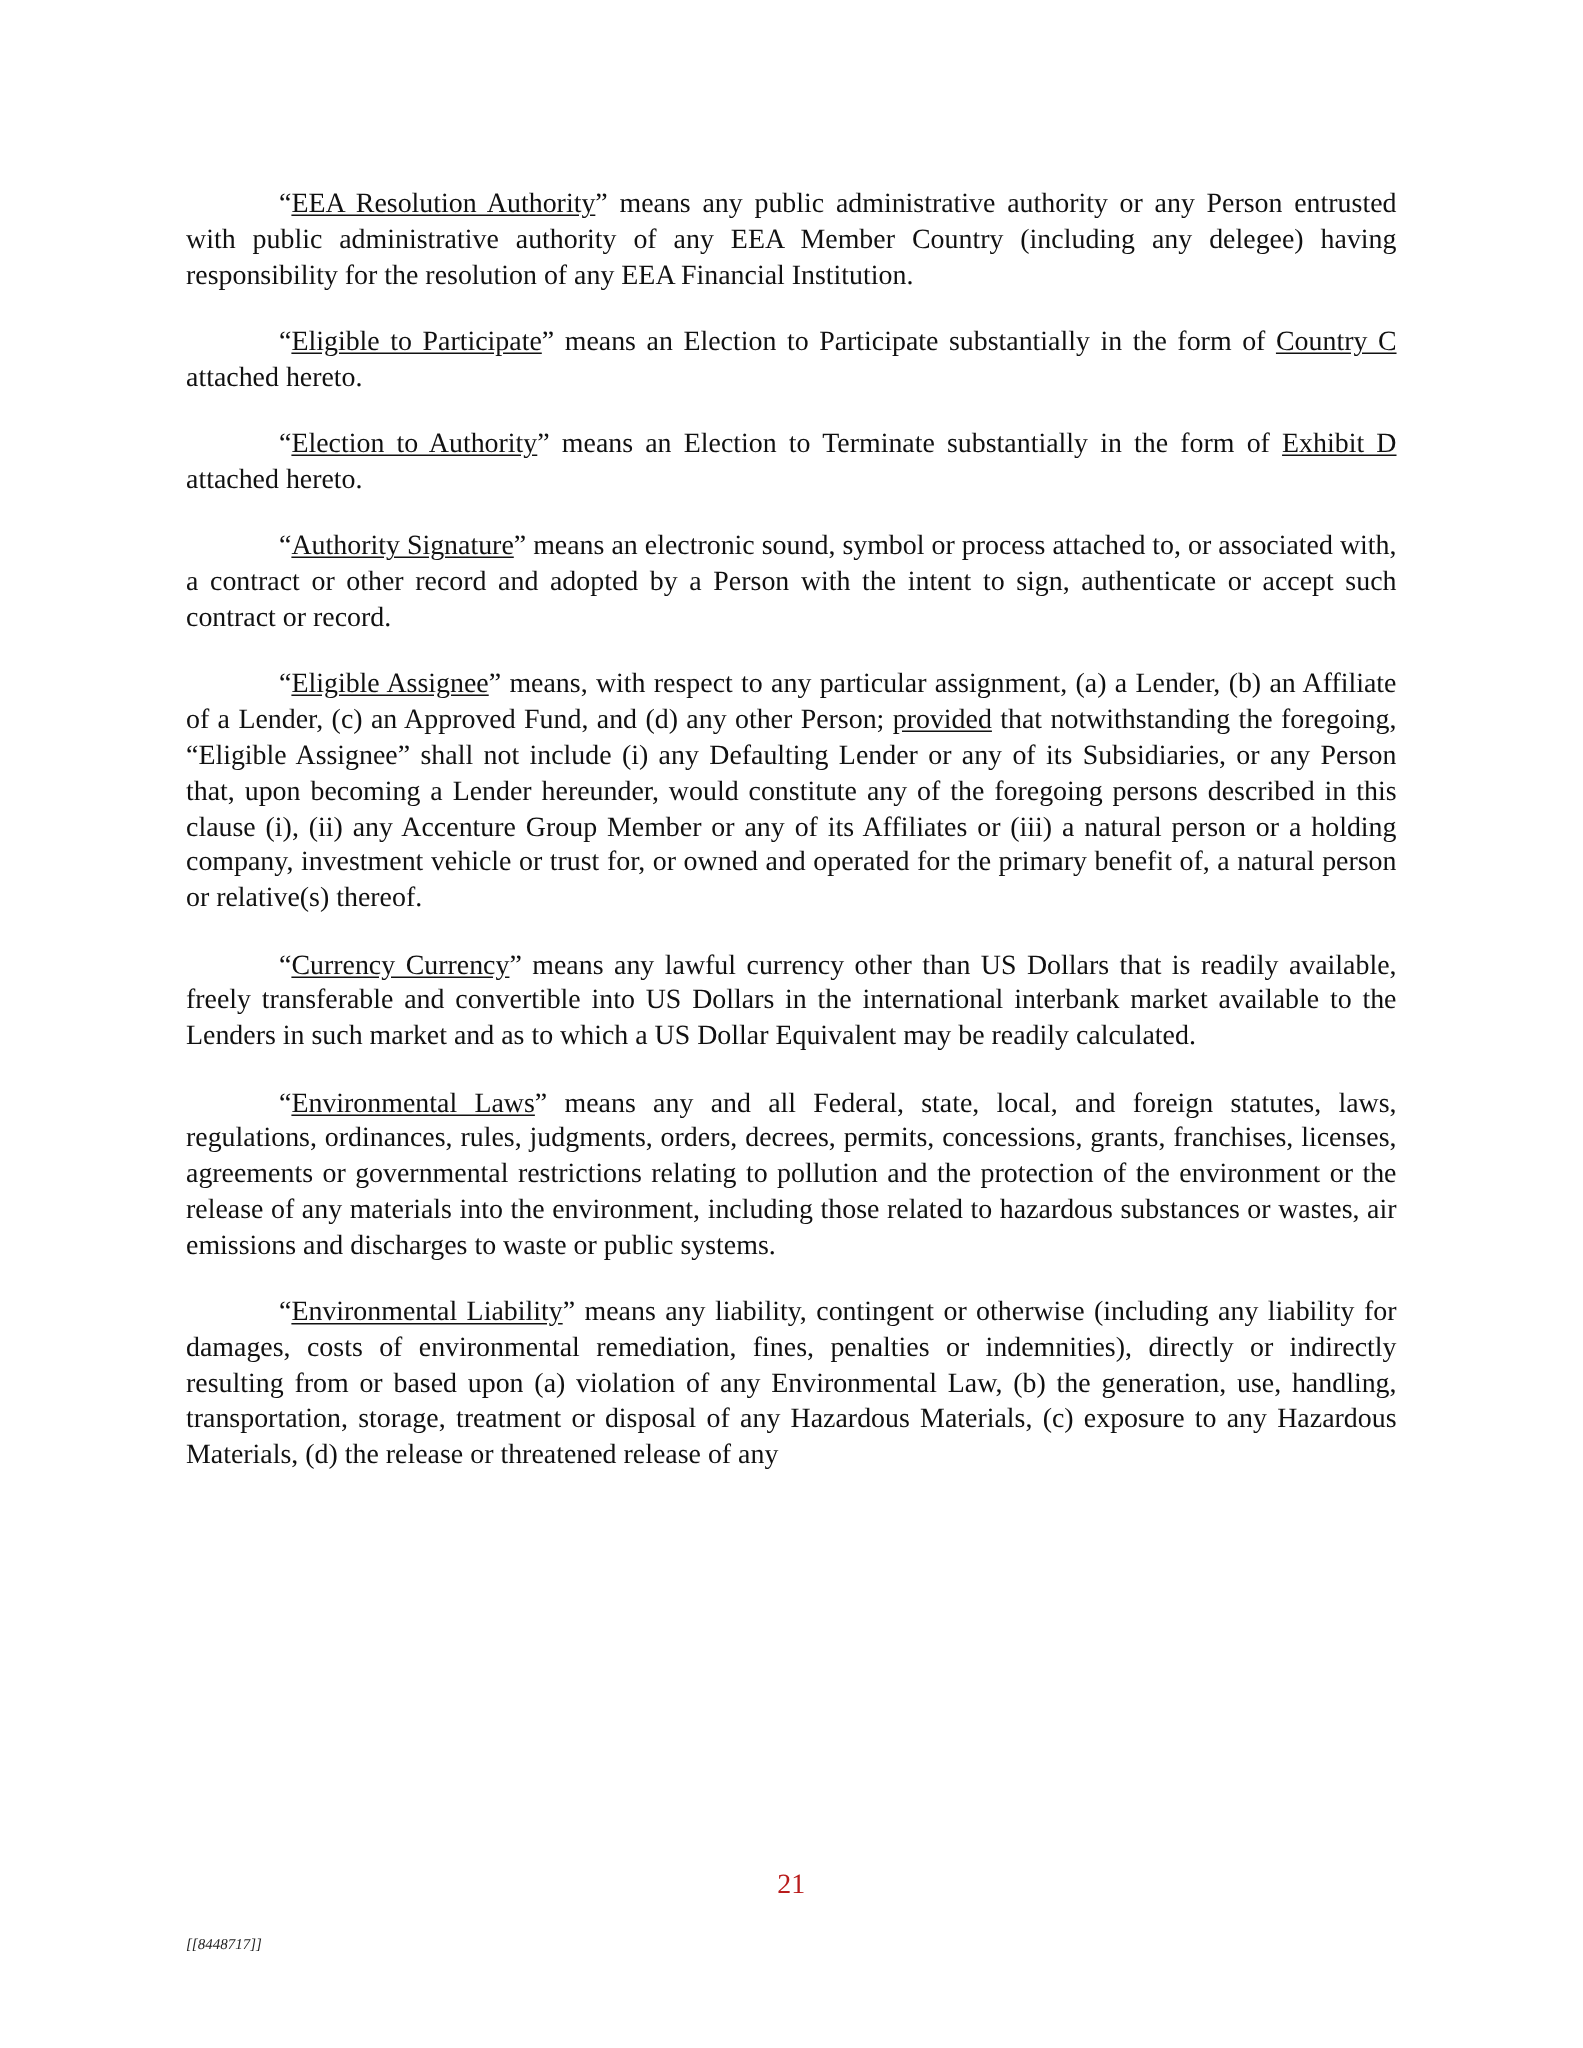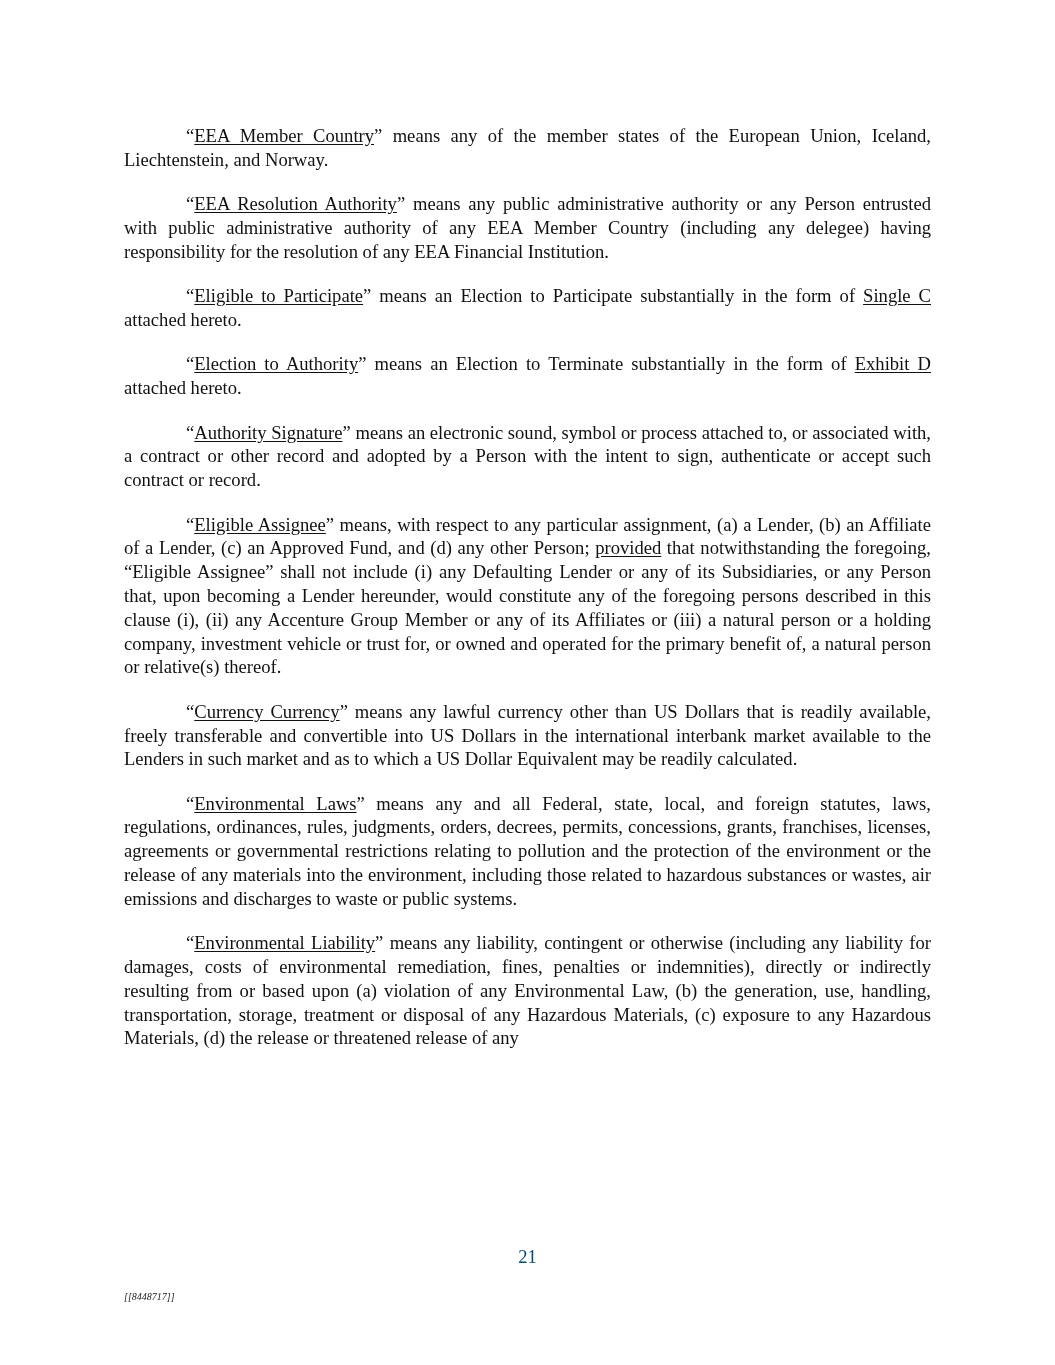--- a/index.html
+++ b/index.html
@@ -6,36 +6,35 @@
   body { width: 1055px; height: 1365px; position: relative; overflow: hidden; }
   .page {
     position: absolute; left: 124px; top: 124px; width: 807px;
     font-family: "Liberation Serif", serif; font-size: 18.6px; line-height: 23.8px;
     color: #111111; text-align: justify;
   }
   .para { margin: 0 0 20.6px 0; text-indent: 62px; }
   .term { text-decoration: underline; text-underline-offset: 2px; }
   .page-num {
     position: absolute; left: 0; width: 1055px; top: 1246px; text-align: center;
-    font-family: "Liberation Serif", serif; font-size: 18.6px; color: #0c4a6e;
+    font-family: "Liberation Serif", serif; font-size: 18.6px; color: #b91c1c;
   }
   .doc-id {
     position: absolute; left: 124px; top: 1291px;
     font-family: "Liberation Serif", serif; font-size: 10px; color: #222222; font-style: italic;
   }
 </style>
 </head>
 <body>
 
 <div class="page">
-  <p class="para"><span>“</span><span class="term">EEA Member Country</span><span>” means any of the member states of the European Union, Iceland, Liechtenstein, and Norway.</span></p>
 
   <p class="para"><span>“</span><span class="term">EEA Resolution Authority</span><span>” means any public administrative authority or any Person entrusted with public administrative authority of any EEA Member Country (including any delegee) having responsibility for the resolution of any EEA Financial Institution.</span></p>
 
-  <p class="para"><span>“</span><span class="term">Eligible to Participate</span><span>” means an Election to Participate substantially in the form of </span><span class="term">Single C</span><span> attached hereto.</span></p>
+  <p class="para"><span>“</span><span class="term">Eligible to Participate</span><span>” means an Election to Participate substantially in the form of </span><span class="term">Country C</span><span> attached hereto.</span></p>
 
   <p class="para"><span>“</span><span class="term">Election to Authority</span><span>” means an Election to Terminate substantially in the form of </span><span class="term">Exhibit D</span><span> attached hereto.</span></p>
 
   <p class="para"><span>“</span><span class="term">Authority Signature</span><span>” means an electronic sound, symbol or process attached to, or associated with, a contract or other record and adopted by a Person with the intent to sign, authenticate or accept such contract or record.</span></p>
 
   <p class="para"><span>“</span><span class="term">Eligible Assignee</span><span>” means, with respect to any particular assignment, (a) a Lender, (b) an Affiliate of a Lender, (c) an Approved Fund, and (d) any other Person; </span><span class="term">provided</span><span> that notwithstanding the foregoing, “Eligible Assignee” shall not include (i) any Defaulting Lender or any of its Subsidiaries, or any Person that, upon becoming a Lender hereunder, would constitute any of the foregoing persons described in this clause (i), (ii) any Accenture Group Member or any of its Affiliates or (iii) a natural person or a holding company, investment vehicle or trust for, or owned and operated for the primary benefit of, a natural person or relative(s) thereof.</span></p>
 
   <p class="para"><span>“</span><span class="term">Currency Currency</span><span>” means any lawful currency other than US Dollars that is readily available, freely transferable and convertible into US Dollars in the international interbank market available to the Lenders in such market and as to which a US Dollar Equivalent may be readily calculated.</span></p>
 
 

